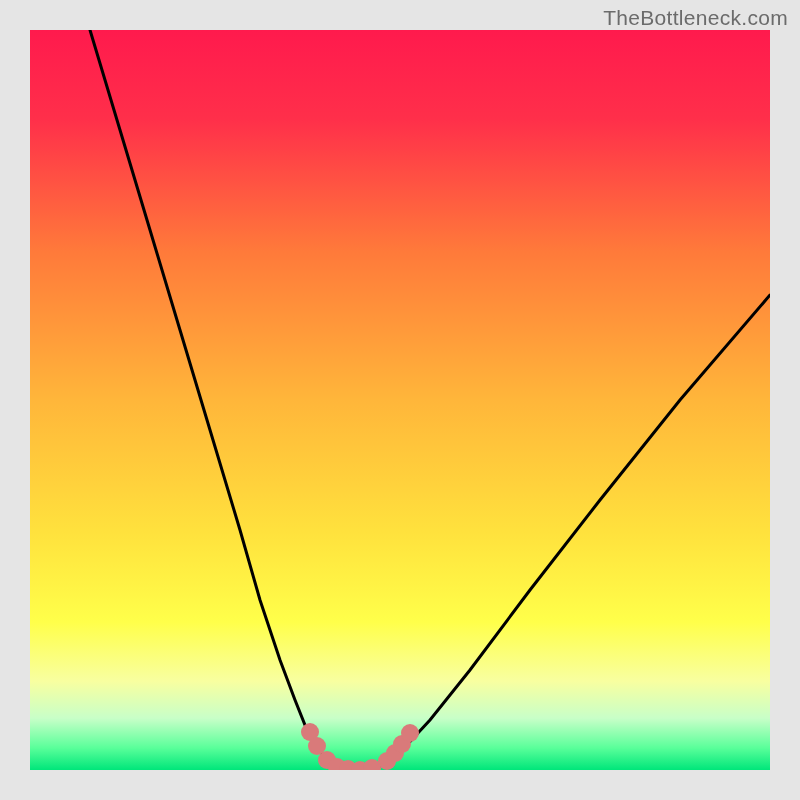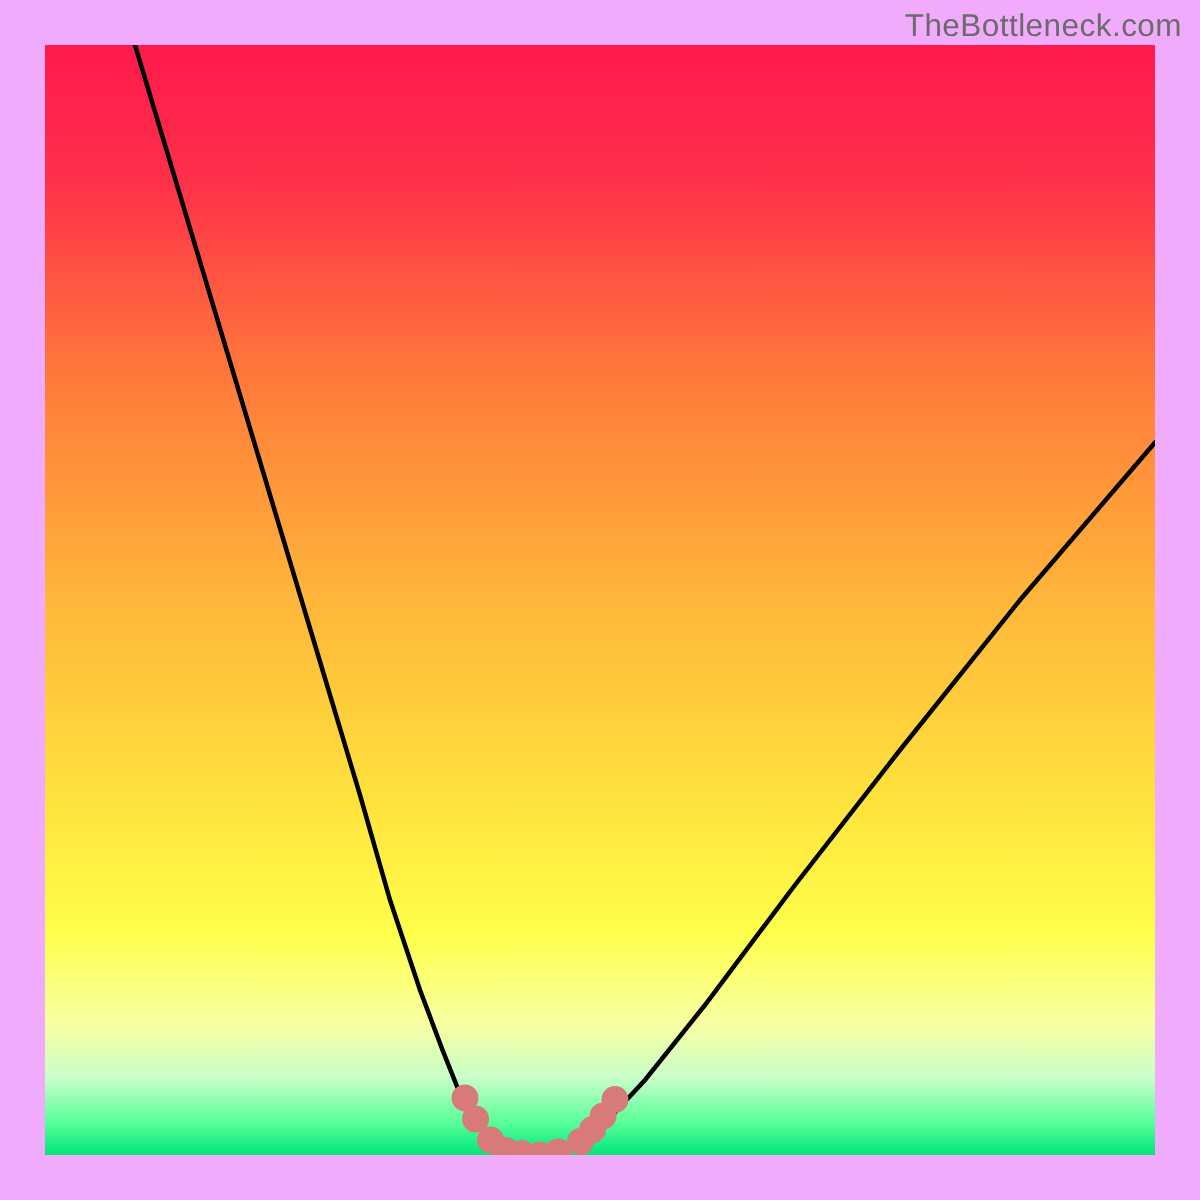--- a/index.html
+++ b/index.html
@@ -10,21 +10,21 @@
     background: #000;
     position: relative;
     font-family: Arial, Helvetica, sans-serif;
   }
   .outer-frame {
     position: absolute;
     top: 0;
     left: 0;
     width: 800px;
     height: 800px;
-    background: #f0abfc;
+    background: #e5e5e5;
     text-align: center;
   }
   .gradient-area {
     position: absolute;
     top: 30px;
     left: 30px;
     width: 740px;
     height: 740px;
     overflow: hidden;
   }

